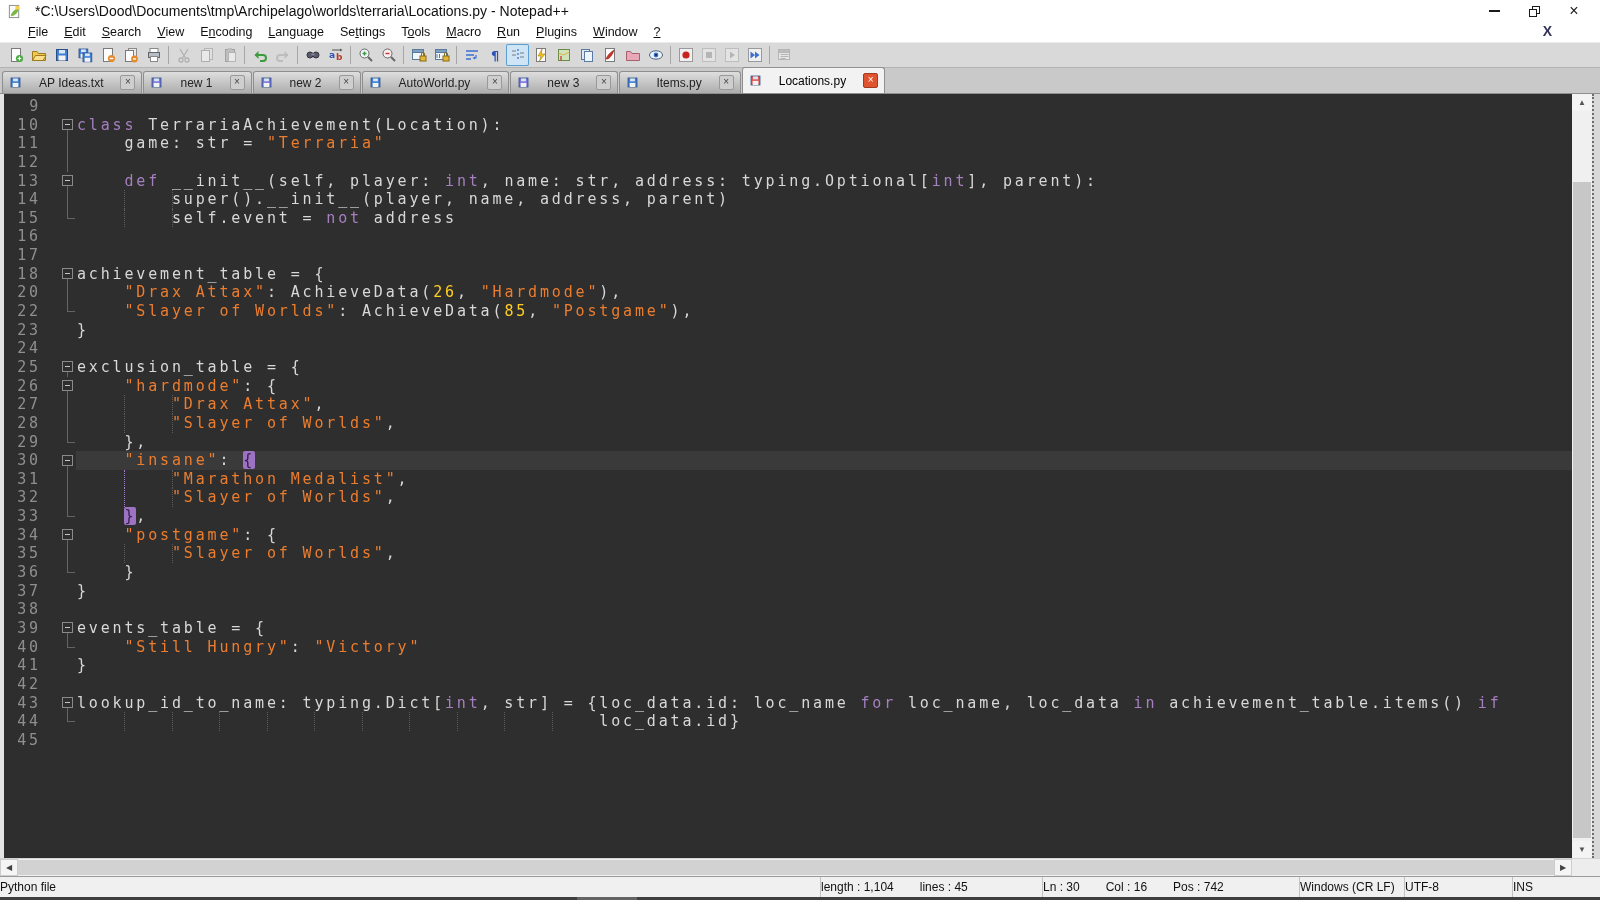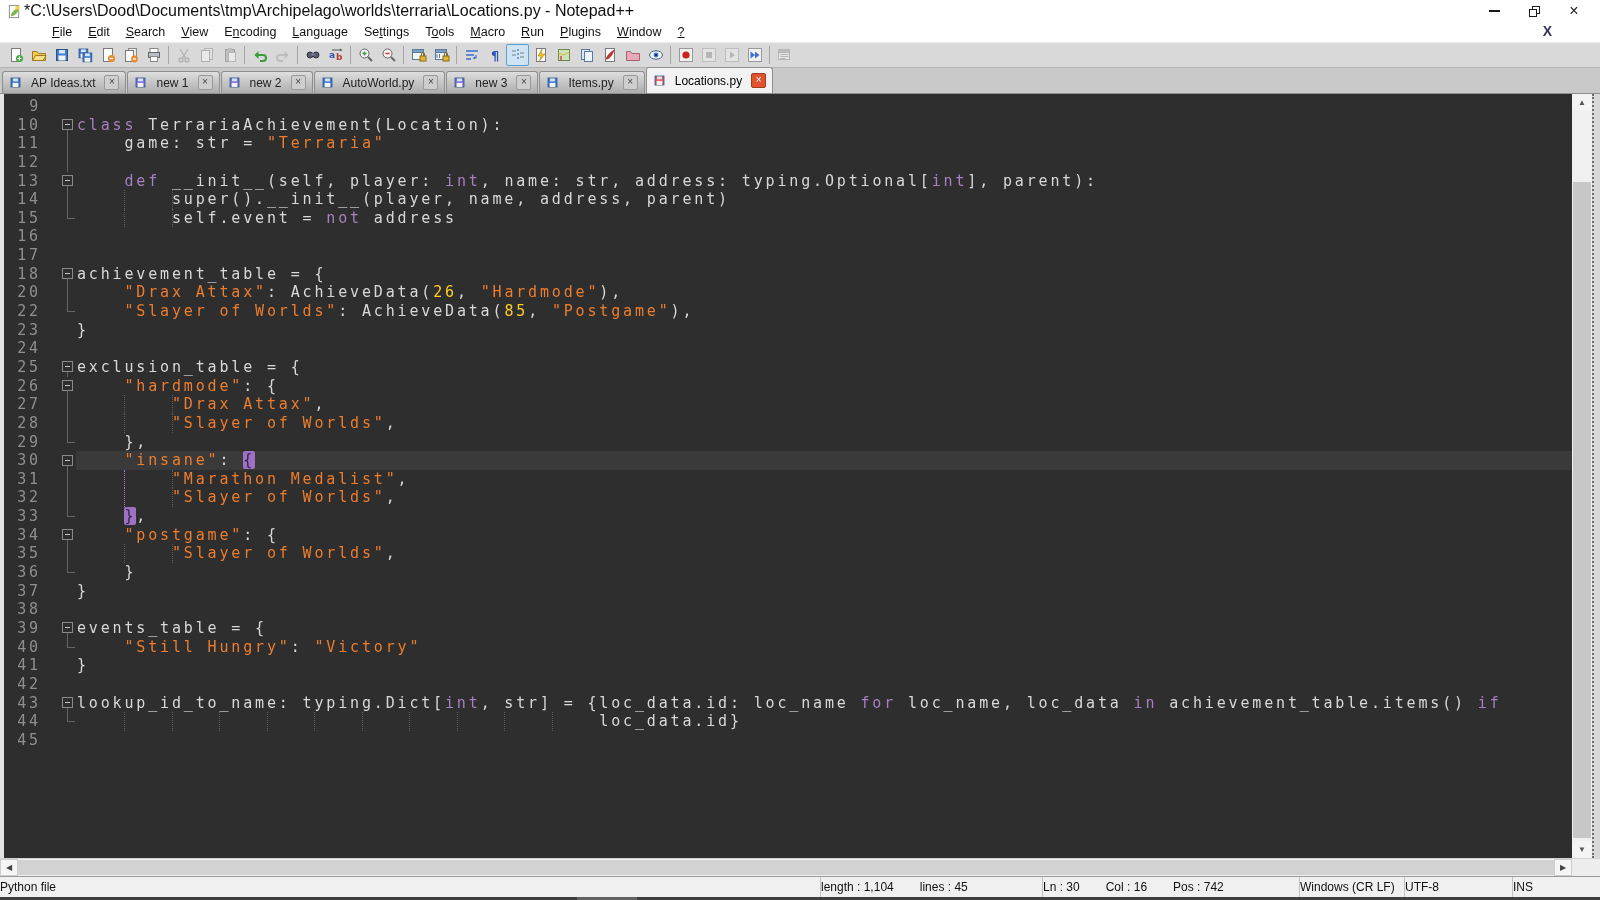--- a/index.html
+++ b/index.html
@@ -2,49 +2,49 @@
 <html style="--plain: #d8d8d8; --kw: #a57fbf; --str: #ec7d2e; --num: #ffcd22; --lnum: #8f8f8f; --curline: #3a3a3a; --brace: #9e72c3;"><head>
 <meta charset="utf-8">
 <style>
   html,body{margin:0;padding:0;background:#222;}
   #win{position:relative;width:1600px;height:900px;background:#fff;overflow:hidden;
        font-family:"Liberation Sans",sans-serif;-webkit-font-smoothing:antialiased;}
 
   
   #titlebar{position:absolute;top:0;left:0;right:0;height:22px;background:#ffffff;
             display:flex;align-items:center;padding-left:7px;box-sizing:border-box;}
-  #title{font-size:16px;color:#101010;margin-left:2px;white-space:nowrap;}
+  #title{font-size:14px;color:#101010;margin-left:13px;white-space:nowrap;}
   #controls{position:absolute;right:6px;top:0;height:22px;display:flex;align-items:center;}
   .winbtn{width:40px;height:22px;display:flex;align-items:center;justify-content:center;}
   .min-glyph{width:11px;height:2px;background:#1a1a1a;display:block;}
   .restore-glyph{position:relative;width:11px;height:11px;display:block;}
   .restore-glyph .b1{position:absolute;right:0;top:0;width:8px;height:8px;border:1px solid #1a1a1a;box-sizing:border-box;background:#fff;}
   .restore-glyph .b2{position:absolute;left:0;bottom:0;width:8px;height:8px;border:1px solid #1a1a1a;box-sizing:border-box;background:#fff;}
   .close-glyph{font-size:16px;line-height:16px;color:#1a1a1a;font-weight:400;}
 
   
   #menubar{position:absolute;top:22px;left:0;right:0;height:20px;background:#ffffff;
-           display:flex;align-items:center;font-size:12.5px;color:#101010;padding-left:4px;margin-left:40px;}
+           display:flex;align-items:center;font-size:12.5px;color:#101010;padding-left:20px;}
   .menu-item{padding:2px 8px;white-space:nowrap;}
   .menu-item u{text-decoration:underline;}
   #menu-close{position:absolute;right:48px;top:1px;font-size:14px;font-weight:bold;color:#33335a;}
 
   
   #toolbar{position:absolute;top:42px;left:0;right:0;height:26px;background:#d9d9d9;
            border-top:1px solid #ececec;border-bottom:1px solid #b3b3b3;
            display:flex;align-items:center;padding-left:4px;box-sizing:border-box;}
   .tbtn{width:23px;height:22px;display:flex;align-items:center;justify-content:center;border-radius:2px;flex:0 0 auto;}
   .tbtn.active{background:#cfe5f5;box-shadow:0 0 0 1px #5a9fd4 inset;}
   .tbtn.disabled svg{filter:grayscale(1) opacity(.45);}
   .tsep{width:1px;height:18px;background:#a6a6a6;margin:0 3px;flex:0 0 auto;}
 
   
   #tabbar{position:absolute;top:68px;left:0;right:0;height:26px;background:#c9c9c9;
           border-bottom:1px solid #8f8f8f;display:flex;align-items:flex-end;padding-left:2px;box-sizing:border-box;}
-  .tab{height:21px;display:flex;align-items:center;gap:9px;padding:0 6px;
+  .tab{height:21px;display:flex;align-items:center;gap:17px;padding:0 6px;
        background:linear-gradient(#dedede,#adadad);border:1px solid #8f8f8f;border-bottom:none;
        font-size:12px;color:#222;margin-right:1px;border-radius:3px 3px 0 0;white-space:nowrap;}
   .tab.active{height:25px;background:#f2f2f2;color:#000;}
   .tclose{width:13px;height:13px;border:1px solid #999;background:#cecece;color:#444;
           font-size:10px;line-height:11px;text-align:center;border-radius:2px;}
   .tab.active .tclose{background:#e0532f;border-color:#a33a22;color:#fff;}
 
   
   #main{position:absolute;top:94px;left:0;right:0;height:764px;background:#2e2e2e;}
   #leftframe{position:absolute;left:0;top:0;bottom:0;width:4px;background:#e4e4e4;}

